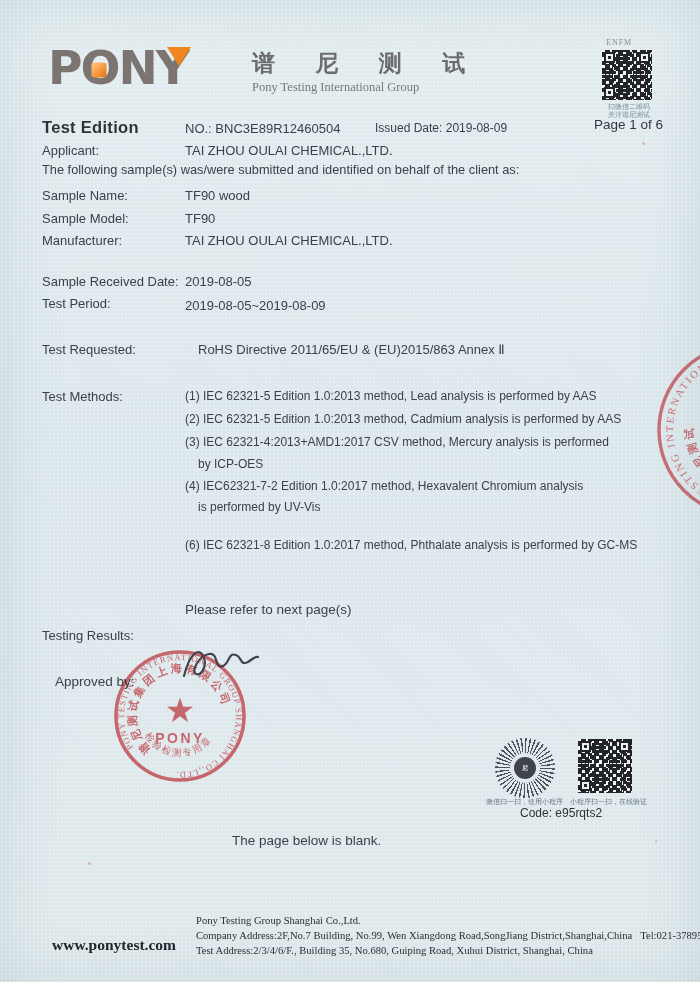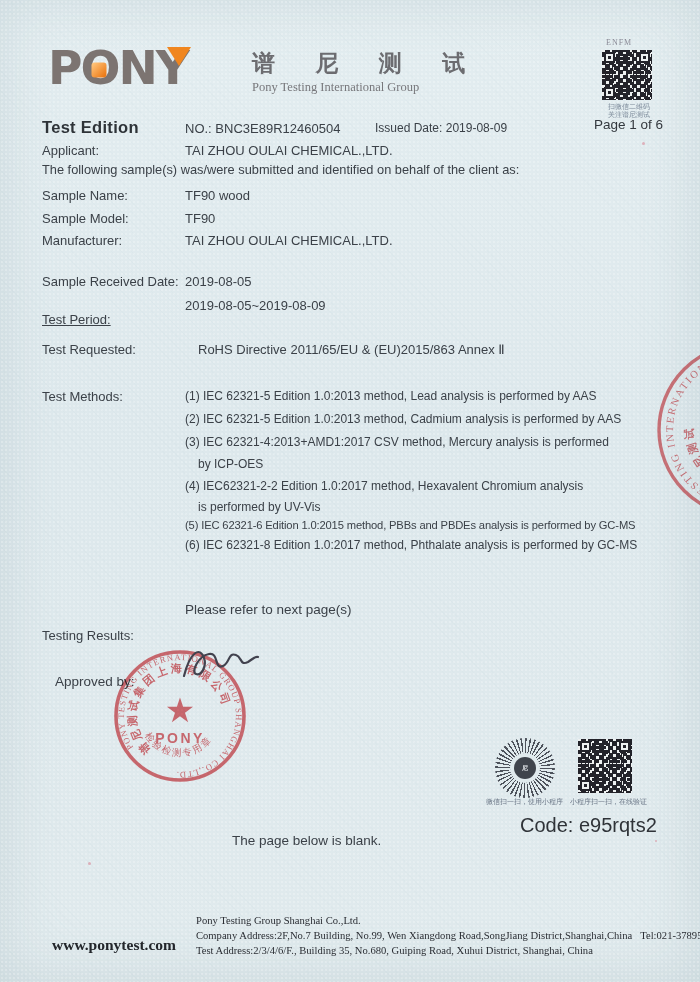--- a/index.html
+++ b/index.html
@@ -47,21 +47,21 @@
   .sig{position:absolute;left:178px;top:642px;width:82px;height:50px;}
   .side-stamp{position:absolute;left:645px;top:330px;width:200px;height:200px;opacity:.8;mix-blend-mode:multiply;}
   
   .dotcode{position:absolute;left:495px;top:738px;width:60px;height:60px;border-radius:50%;
     background:repeating-conic-gradient(#4d525b 0deg 3.2deg,transparent 3.2deg 9deg);}
   .dotcode .mask{position:absolute;left:50%;top:50%;transform:translate(-50%,-50%);width:30px;height:30px;border-radius:50%;background:#e0eaed;}
   .dotcode .core{position:absolute;left:50%;top:50%;transform:translate(-50%,-50%);width:22px;height:22px;border-radius:50%;
     background:#3f444c;color:#e8ecef;font-size:6px;font-weight:bold;display:flex;align-items:center;justify-content:center;}
   .qr-bottom{left:578px;top:739px;width:54px;height:54px;}
   .vcap{position:absolute;top:797px;font-size:7px;color:#6a7686;white-space:nowrap;}
-  .vcode{position:absolute;left:520px;top:806px;font-size:20px;color:#2f3338;margin-top:8px;}
+  .vcode{position:absolute;left:520px;top:806px;font-size:12px;color:#2f3338;}
   .blank-note{position:absolute;left:232px;top:833px;font-size:13.5px;}
   
   .f-hot{position:absolute;left:50px;top:917px;font-family:"Liberation Serif",serif;font-weight:bold;font-size:15.5px;color:#23262b;white-space:nowrap;}
   .f-web{position:absolute;left:52px;top:936px;font-family:"Liberation Serif",serif;font-weight:bold;font-size:15.5px;color:#23262b;}
   .f-r{position:absolute;left:196px;font-family:"Liberation Serif",serif;font-size:10.6px;color:#2a2d33;white-space:nowrap;}
   .speck{position:absolute;width:3px;height:3px;border-radius:50%;background:rgba(215,90,110,.4);}
 </style>
 </head>
 <body>
 
@@ -104,33 +104,32 @@
   <div class="intro">The following sample(s) was/were submitted and identified on behalf of the client as:</div>
 
   <div class="lab" style="top:188px;">Sample Name:</div>
   <div class="val" style="top:188px;">TF90 wood</div>
   <div class="lab" style="top:211px;">Sample Model:</div>
   <div class="val" style="top:211px;">TF90</div>
   <div class="lab" style="top:233px;">Manufacturer:</div>
   <div class="val" style="top:233px;">TAI ZHOU OULAI CHEMICAL.,LTD.</div>
   <div class="lab" style="top:274px;">Sample Received Date:</div>
   <div class="val" style="top:274px;">2019-08-05</div>
-  <div class="lab" style="top:312px;text-decoration:underline;">Test Period:</div>
+  <div class="lab" style="top:296px;">Test Period:</div>
   <div class="val" style="top:298px;">2019-08-05~2019-08-09</div>
   <div class="lab" style="top:342px;">Test Requested:</div>
   <div class="val" style="top:342px;margin-left:13px;">RoHS Directive 2011/65/EU &amp; (EU)2015/863 Annex Ⅱ</div>
 
   <div class="lab" style="top:389px;">Test Methods:</div>
   <div class="mline" style="top:389px;">(1) IEC 62321-5 Edition 1.0:2013 method, Lead analysis is performed by AAS</div>
   <div class="mline" style="top:412px;">(2) IEC 62321-5 Edition 1.0:2013 method, Cadmium analysis is performed by AAS</div>
   <div class="mline" style="top:435px;">(3) IEC 62321-4:2013+AMD1:2017 CSV method, Mercury analysis is performed</div>
   <div class="mline mcont" style="top:457px;">by ICP-OES</div>
-  <div class="mline" style="top:479px;">(4) IEC62321-2-2 Edition 1.0:2017 method, Hexavalent Chromium analysis</div>
+  <div class="mline" style="top:479px;">(4) IEC62321-7-2 Edition 1.0:2017 method, Hexavalent Chromium analysis</div>
   <div class="mline mcont" style="top:500px;">is performed by UV-Vis</div>
-  <div class="mline mcond" style="top:519px;">(5) IEC 62321-6 Edition 1.0:2015 method, PBBs and PBDEs analysis is performed by GC-MS</div>
   <div class="mline" style="top:538px;">(6) IEC 62321-8 Edition 1.0:2017 method, Phthalate analysis is performed by GC-MS</div>
 
   <div class="lab" style="top:628px;">Testing Results:</div>
   <div class="val" style="top:602px;font-size:13.5px;">Please refer to next page(s)</div>
 
   <div class="lab" style="left:55px;top:674px;font-size:13.5px;">Approved by:</div>
 
   <svg class="stamp" viewBox="0 0 168 168">
     <defs>
       <path id="arcLat" d="M84,84 m-56,0 a56,56 0 1,1 112,0 a56,56 0 1,1 -112,0 a56,56 0 1,1 112,0 a56,56 0 1,1 -112,0"></path>

